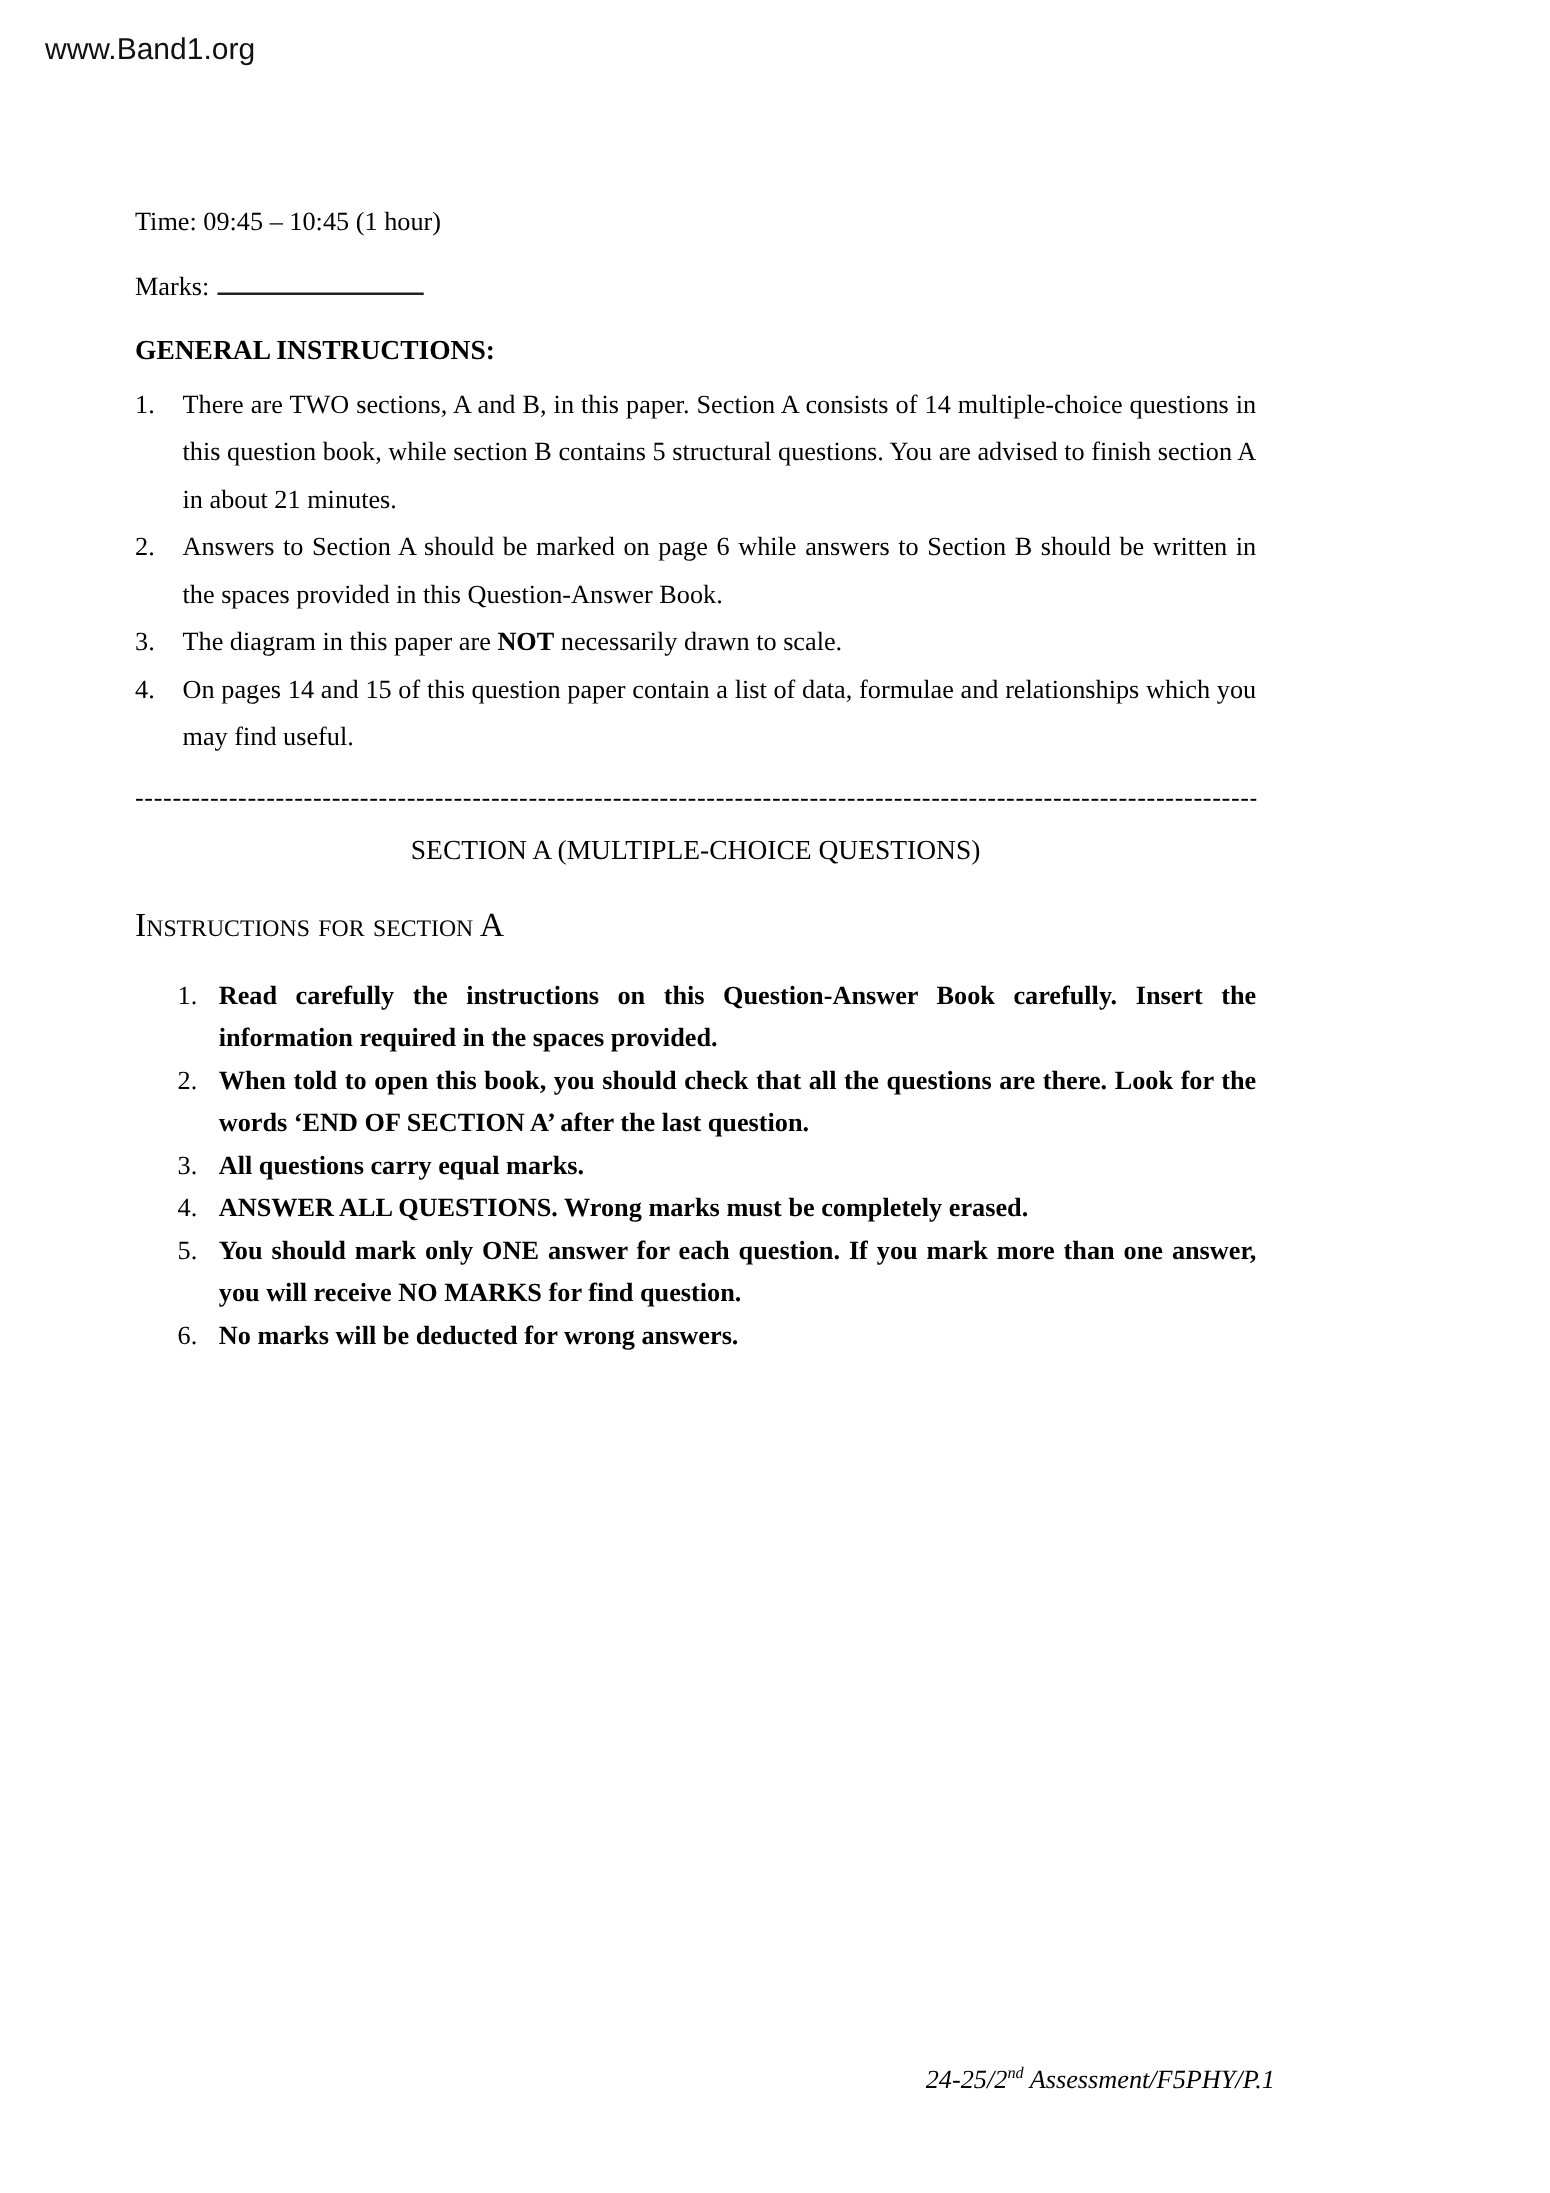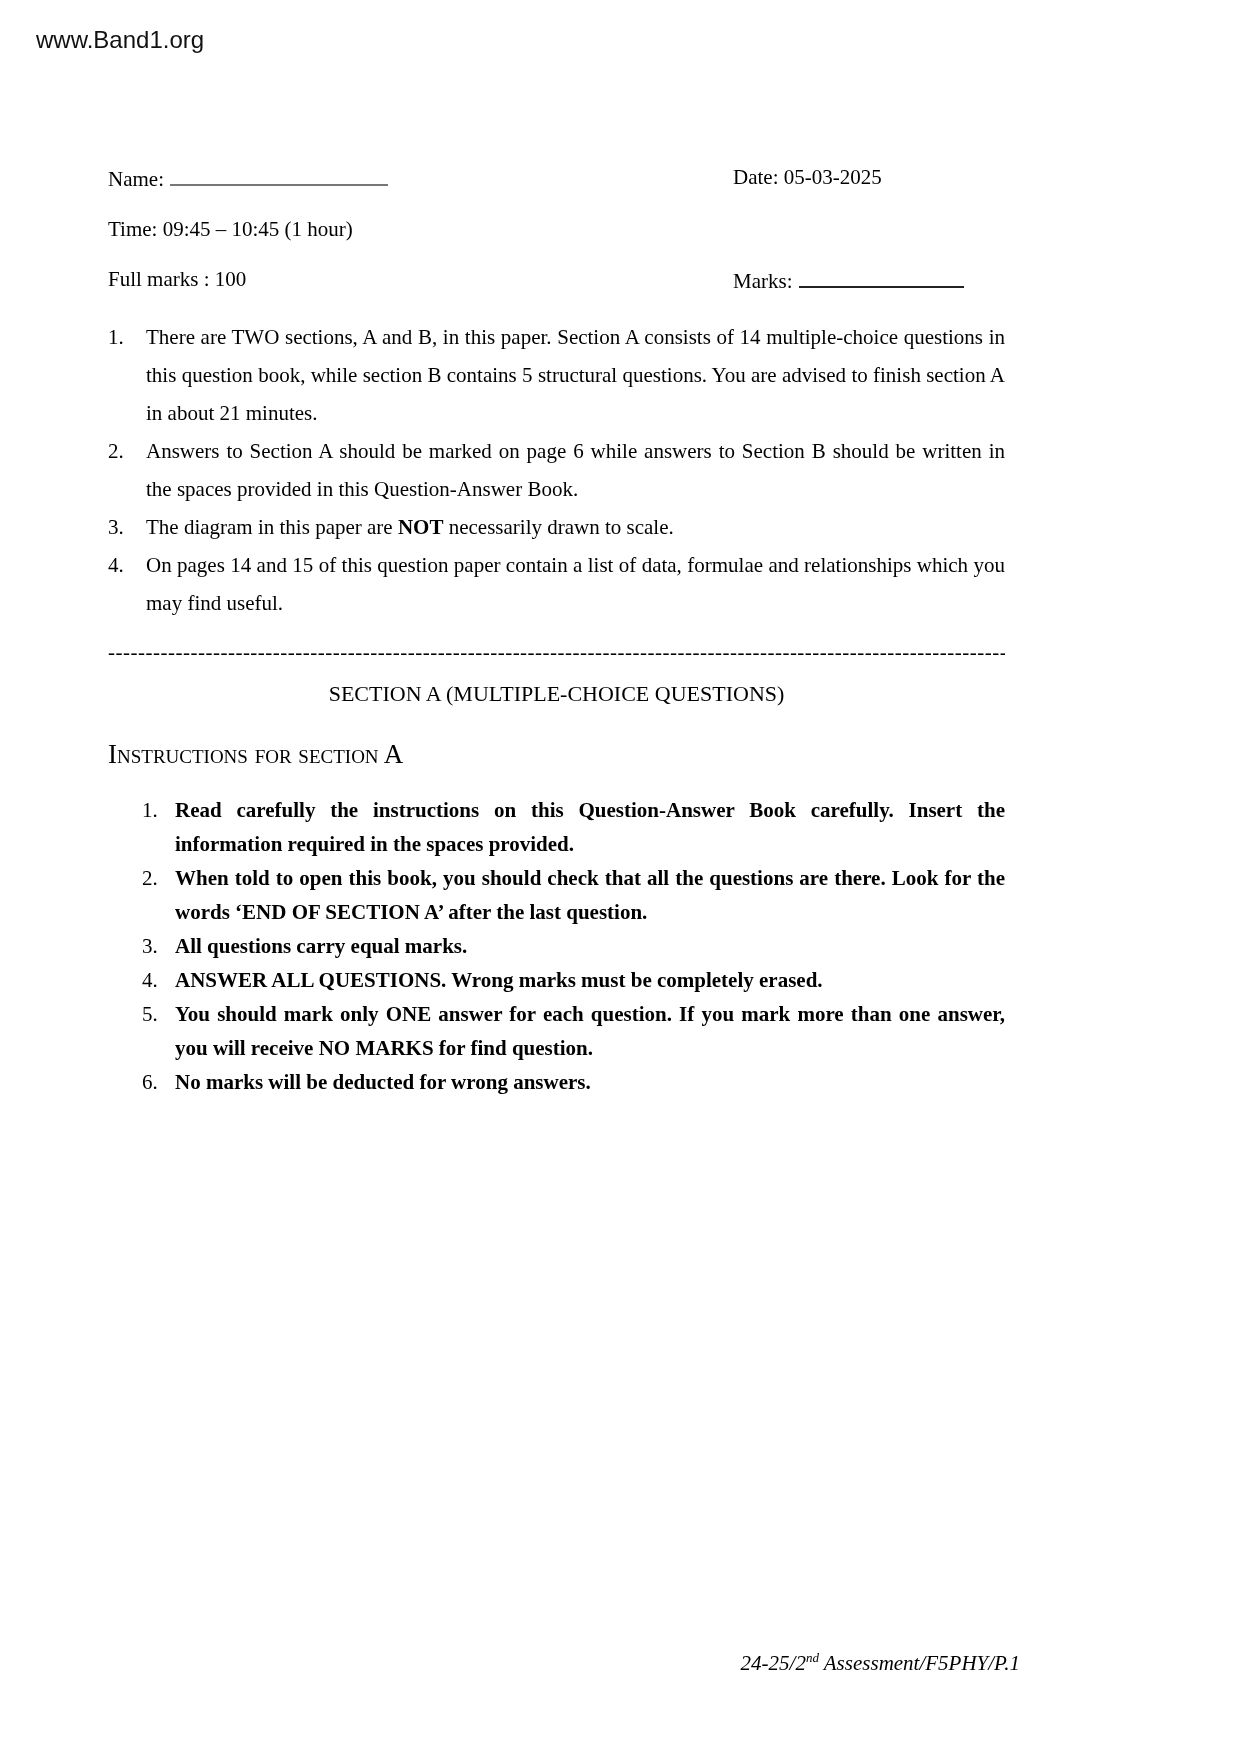--- a/index.html
+++ b/index.html
@@ -103,32 +103,28 @@
 
 <div class="page">
 
   <div class="watermark">www.Band1.org</div>
 
   <div class="content">
 
 
     <div class="info">
       <div class="info-row">
-        <div class="info-left"><span>Name:</span><span class="u-line u-name"></span></div>
-        <div class="info-right">Date: 05-03-2025</div>
-      </div>
-      <div class="info-row">
         <div class="info-right">Time: 09:45 – 10:45 (1 hour)</div>
       </div>
       <div class="info-row">
-        <div class="info-left">Full marks : 100</div>
         <div class="info-right"><span>Marks:</span><span class="u-line u-marks"></span></div>
       </div>
     </div>
 
+    <div class="gi-heading">GENERAL INSTRUCTIONS:</div>
 
     <ol class="num-list gi">
       <li class="num-item">
         <span class="num">1.</span>
         <span class="txt"><span>There are TWO sections, A and B, in this paper. Section A consists of 14 multiple-choice questions in this question book, while section B contains 5 structural questions. You are advised to finish section A in about 21 minutes.</span></span>
       </li>
       <li class="num-item">
         <span class="num">2.</span>
         <span class="txt"><span>Answers to Section A should be marked on page 6 while answers to Section B should be written in the spaces provided in this Question-Answer Book.</span></span>
       </li>

